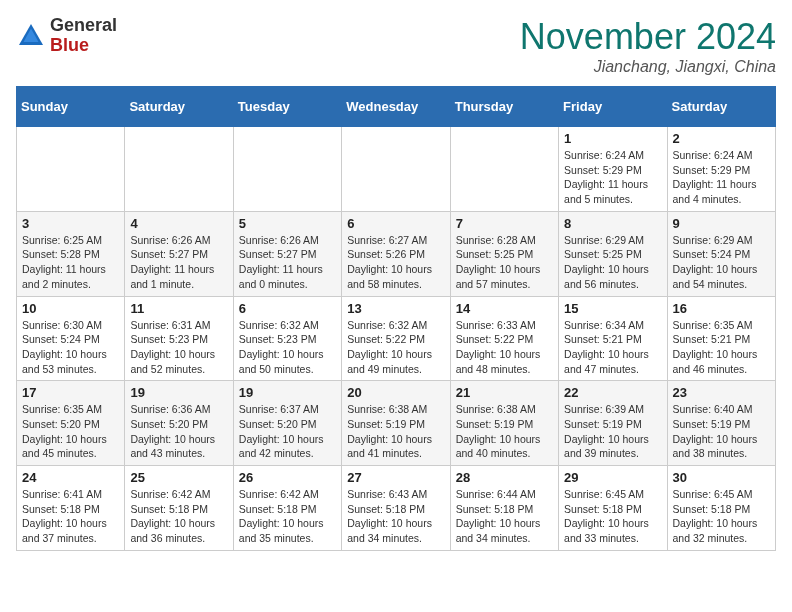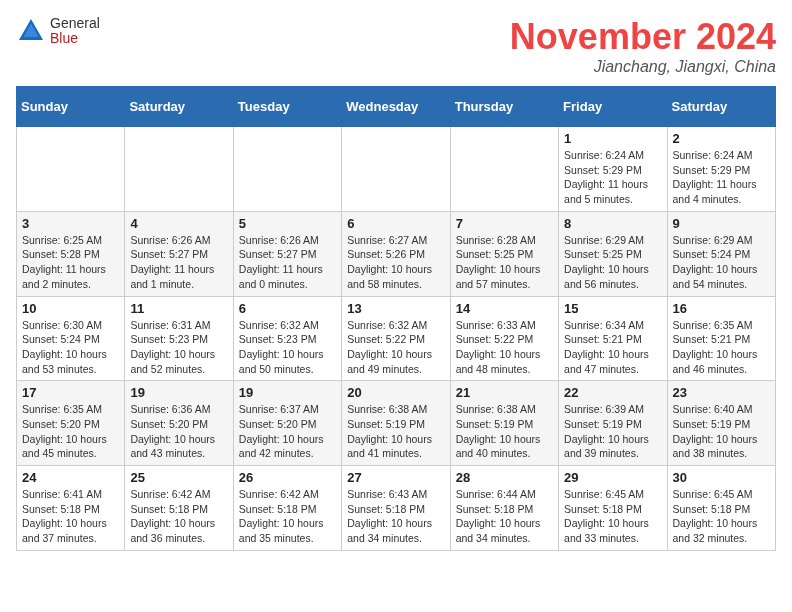--- a/index.html
+++ b/index.html
@@ -15,35 +15,35 @@
       justify-content: space-between;
       align-items: flex-start;
       margin-bottom: 10px;
     }
     .logo {
       display: flex;
       align-items: center;
       gap: 4px;
     }
     .logo-text {
-      font-size: 14px;
-      font-weight: normal;
+      font-size: 18px;
+      font-weight: bold;
       line-height: 1.1;
     }
     .logo-general { color: #333; }
     .logo-blue { color: #b91c1c; }
     .logo-icon {
       width: 30px;
       height: 30px;
     }
     .title-block { text-align: right; }
     .month-title {
       font-size: 36px;
-      font-weight: bold;
-      color: #ef4444;
+      font-weight: normal;
+      color: #0f766e;
     }
     .subtitle {
       font-size: 16px;
       color: #555;
       font-style: italic;
     }
     .calendar {
       width: 100%;
       border-collapse: collapse;
       font-size: 11px;

